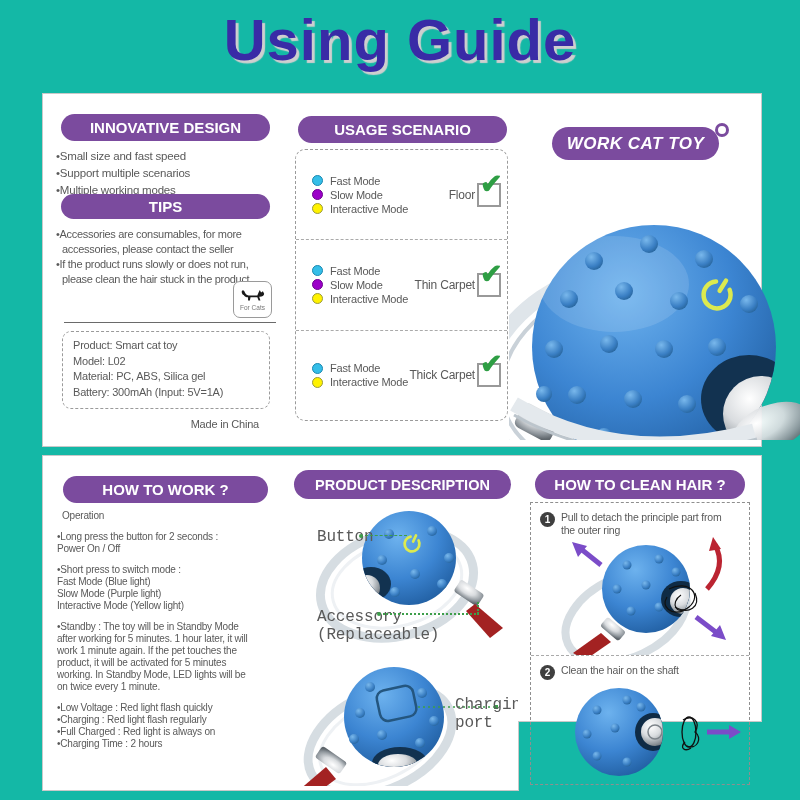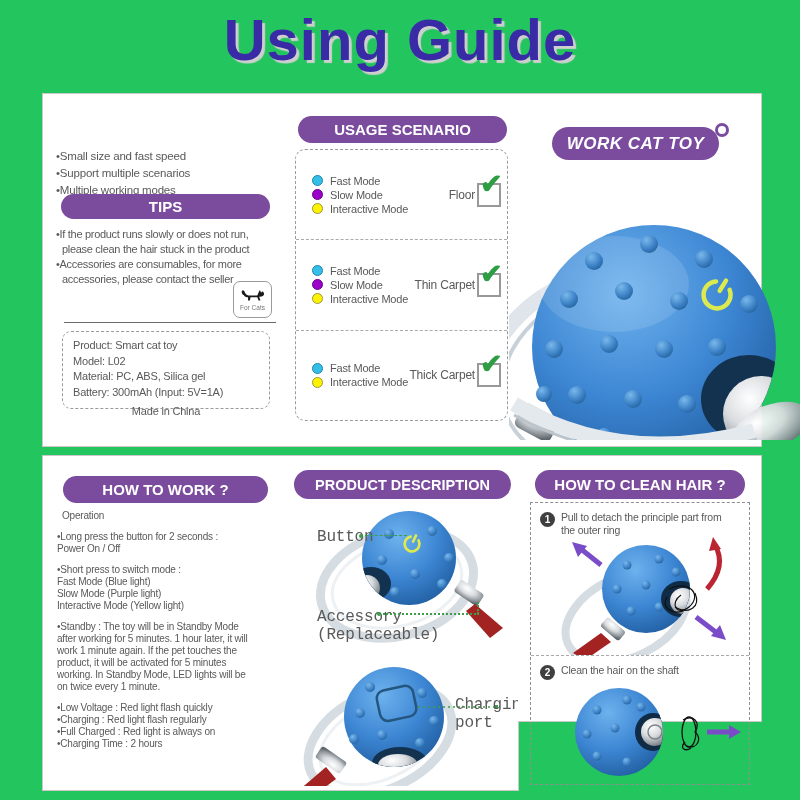--- a/index.html
+++ b/index.html
@@ -1,17 +1,17 @@
 <!DOCTYPE html>
 <html><head>
 <meta charset="utf-8">
 <style>
   html,body{margin:0;padding:0;background:#ffffff;width:800px;height:800px;overflow:hidden;
     font-family:"Liberation Sans", sans-serif;}
-  .page{position:relative;width:800px;height:800px;background:#22c55e;}
+  .page{position:relative;width:800px;height:800px;background:#14b8a6;}
   .title{position:absolute;left:0;top:6px;width:100%;text-align:center;
     font-size:58px;font-weight:bold;color:#392ba6;letter-spacing:1px;
     text-shadow:3px 3px 1px #cfcfcf;}
   .panel{position:absolute;border:1px solid #c9c9c9;background:#fff;box-sizing:border-box;}
   .p1{left:42px;top:93px;width:246px;height:354px;}
   .p2{left:287px;top:93px;width:232px;height:354px;border-left:none;}
   .p3{left:518px;top:93px;width:244px;height:354px;border-left:none;}
   .p4{left:42px;top:455px;width:246px;height:336px;}
   .p5{left:287px;top:455px;width:232px;height:336px;border-left:none;}
   .p6{left:518px;top:455px;width:244px;height:267px;border-left:none;}
@@ -21,21 +21,21 @@
   .bullets{position:absolute;color:#595959;}
   .bullet{padding-left:6px;text-indent:-6px;}
   
   .catbox{position:absolute;left:190px;top:187px;width:37px;height:35px;border:1px solid #9a9a9a;
     border-radius:7px;display:flex;flex-direction:column;align-items:center;justify-content:center;background:#fff;}
   .catbox .cl{font-size:6.5px;color:#777;margin-top:1px;}
   .hline{position:absolute;left:21px;top:228px;width:212px;border-top:1.5px solid #6a6a6a;}
   .infobox{position:absolute;left:19px;top:237px;width:208px;height:78px;border:1px dashed #9a9a9a;
     border-radius:9px;box-sizing:border-box;padding:6px 10px 4px 10px;color:#595959;
     font-size:11px;line-height:1.42;letter-spacing:-0.2px;}
-  .madein{text-align:center;margin-top:4px;}
+  .madein{text-align:right;margin-top:17px;}
   
   .scenbox{position:absolute;left:8px;top:55px;width:213px;height:272px;border:1px dashed #9a9a9a;
     border-radius:10px;box-sizing:border-box;display:flex;flex-direction:column;}
   .scen{flex:1;position:relative;}
   .scen + .scen{border-top:1px dashed #aaaaaa;}
   .modes{position:absolute;left:16px;top:50%;transform:translateY(-50%);}
   .mode-row{display:flex;align-items:center;height:14px;font-size:11px;color:#595959;letter-spacing:-0.2px;}
   .dot{width:11px;height:11px;border-radius:50%;margin-right:7px;box-sizing:border-box;}
   .dot-fast{background:#35bee8;border:1px solid #1a88b0;}
   .dot-slow{background:#9b00c8;border:1px solid #6d0090;}
@@ -94,31 +94,32 @@
         <stop offset="100%" stop-color="#5f666c"></stop>
     </radialGradient>
   </defs>
 </svg>
 
 <div class="page">
 
   <div class="title">Using Guide</div>
 
   <div class="panel p1">
+    <div class="badge" style="left:18px;top:20px;width:209px;height:27px;font-size:15px;">INNOVATIVE DESIGN</div>
     <div class="bullets" style="left:13px;top:54px;font-size:11.5px;line-height:17px;letter-spacing:-0.2px;">
       <div class="bullet">•Small size and fast speed</div>
       <div class="bullet">•Support multiple scenarios</div>
       <div class="bullet">•Multiple working modes</div>
     </div>
     <div class="badge" style="left:18px;top:100px;width:209px;height:25px;font-size:15px;">TIPS</div>
     <div class="bullets" style="left:13px;top:133px;font-size:11px;line-height:15px;letter-spacing:-0.3px;">
+      <div class="bullet pre">•Accessories are consumables, for more
+accessories, please contact the seller</div>
       <div class="bullet pre">•If the product runs slowly or does not run,
 please clean the hair stuck in the product</div>
-      <div class="bullet pre">•Accessories are consumables, for more
-accessories, please contact the seller</div>
     </div>
     <div class="catbox">
       <svg width="26" height="15" viewBox="0 0 42 24">
         <path fill="#1a1a1a" d="M4 10 C1 6 4 1 7 5 C8 8 10 11 14 12 L28 12 L30 7 L32 3 L34 7 L37 5 L39 9 C39 12 36 14 32 14 L31 14 L33 20 L30 20 L28 15 L17 15 L16 20 L13 20 L13 15 C10 15 7 13 6 11 C5 11 4.5 10.6 4 10 Z"></path>
       </svg>
       <div class="cl">For Cats</div>
     </div>
     <div class="hline"></div>
     <div class="infobox">
       <div>Product:  Smart cat toy</div>

